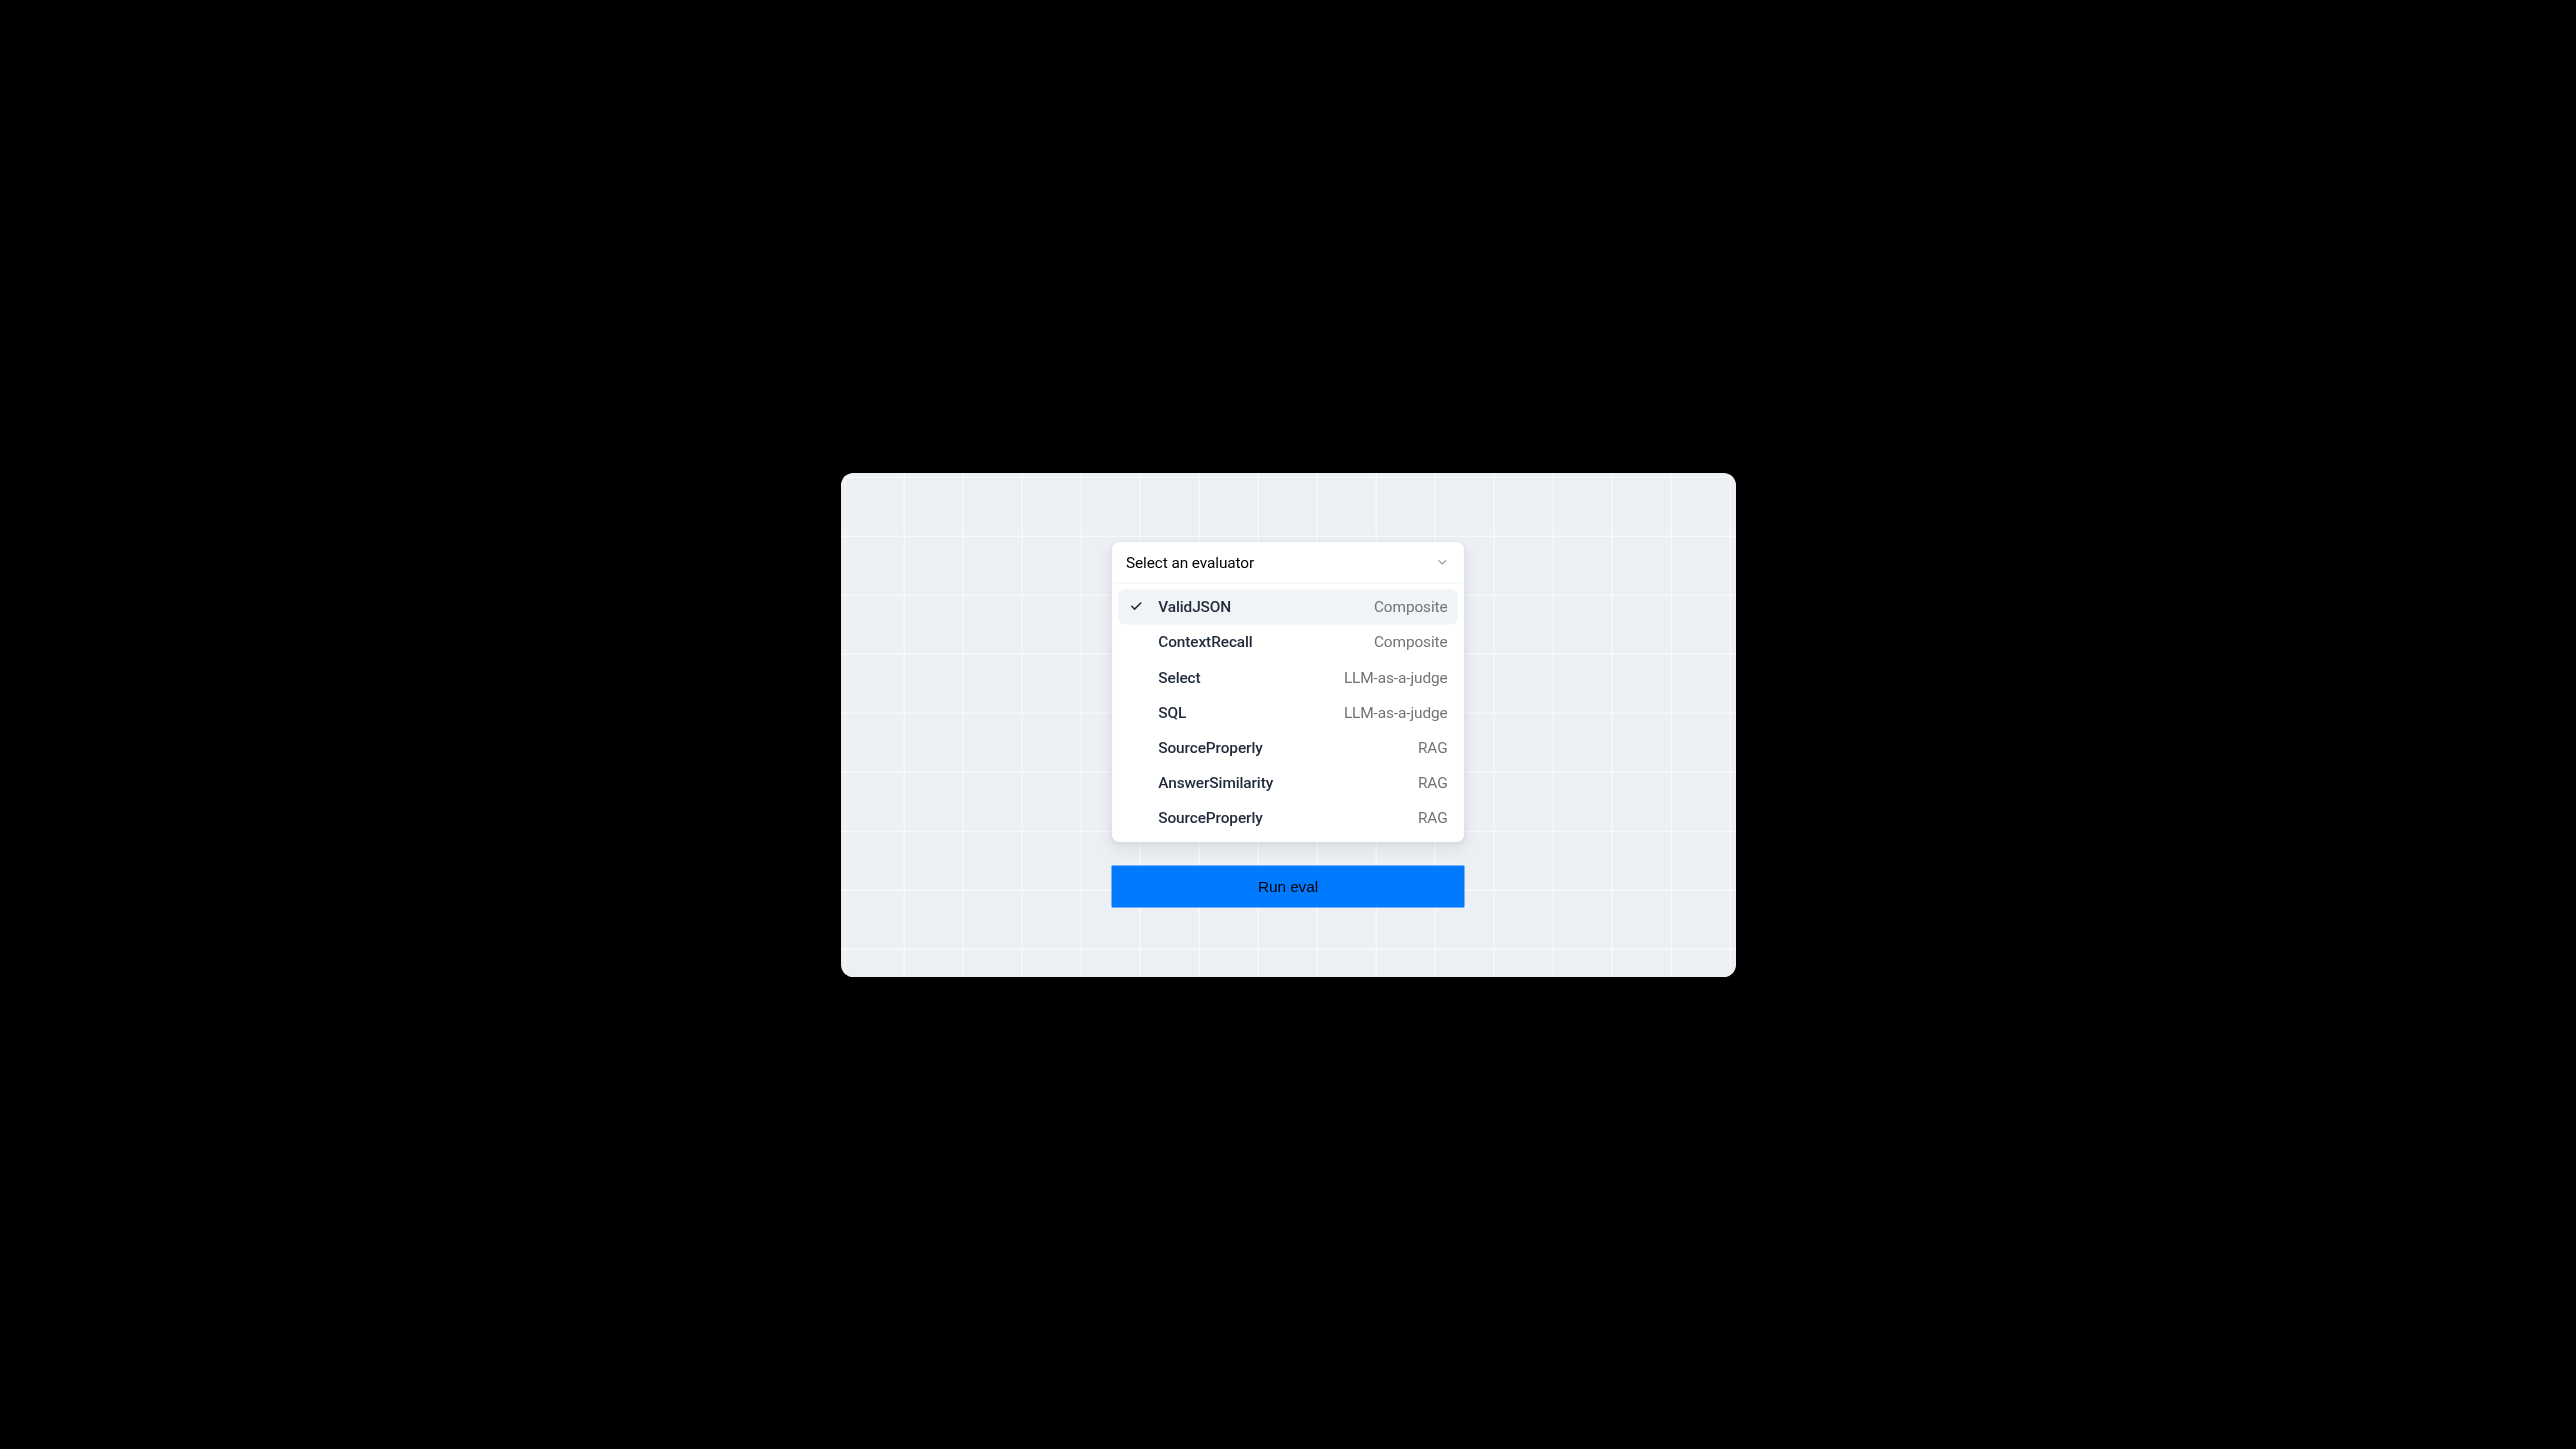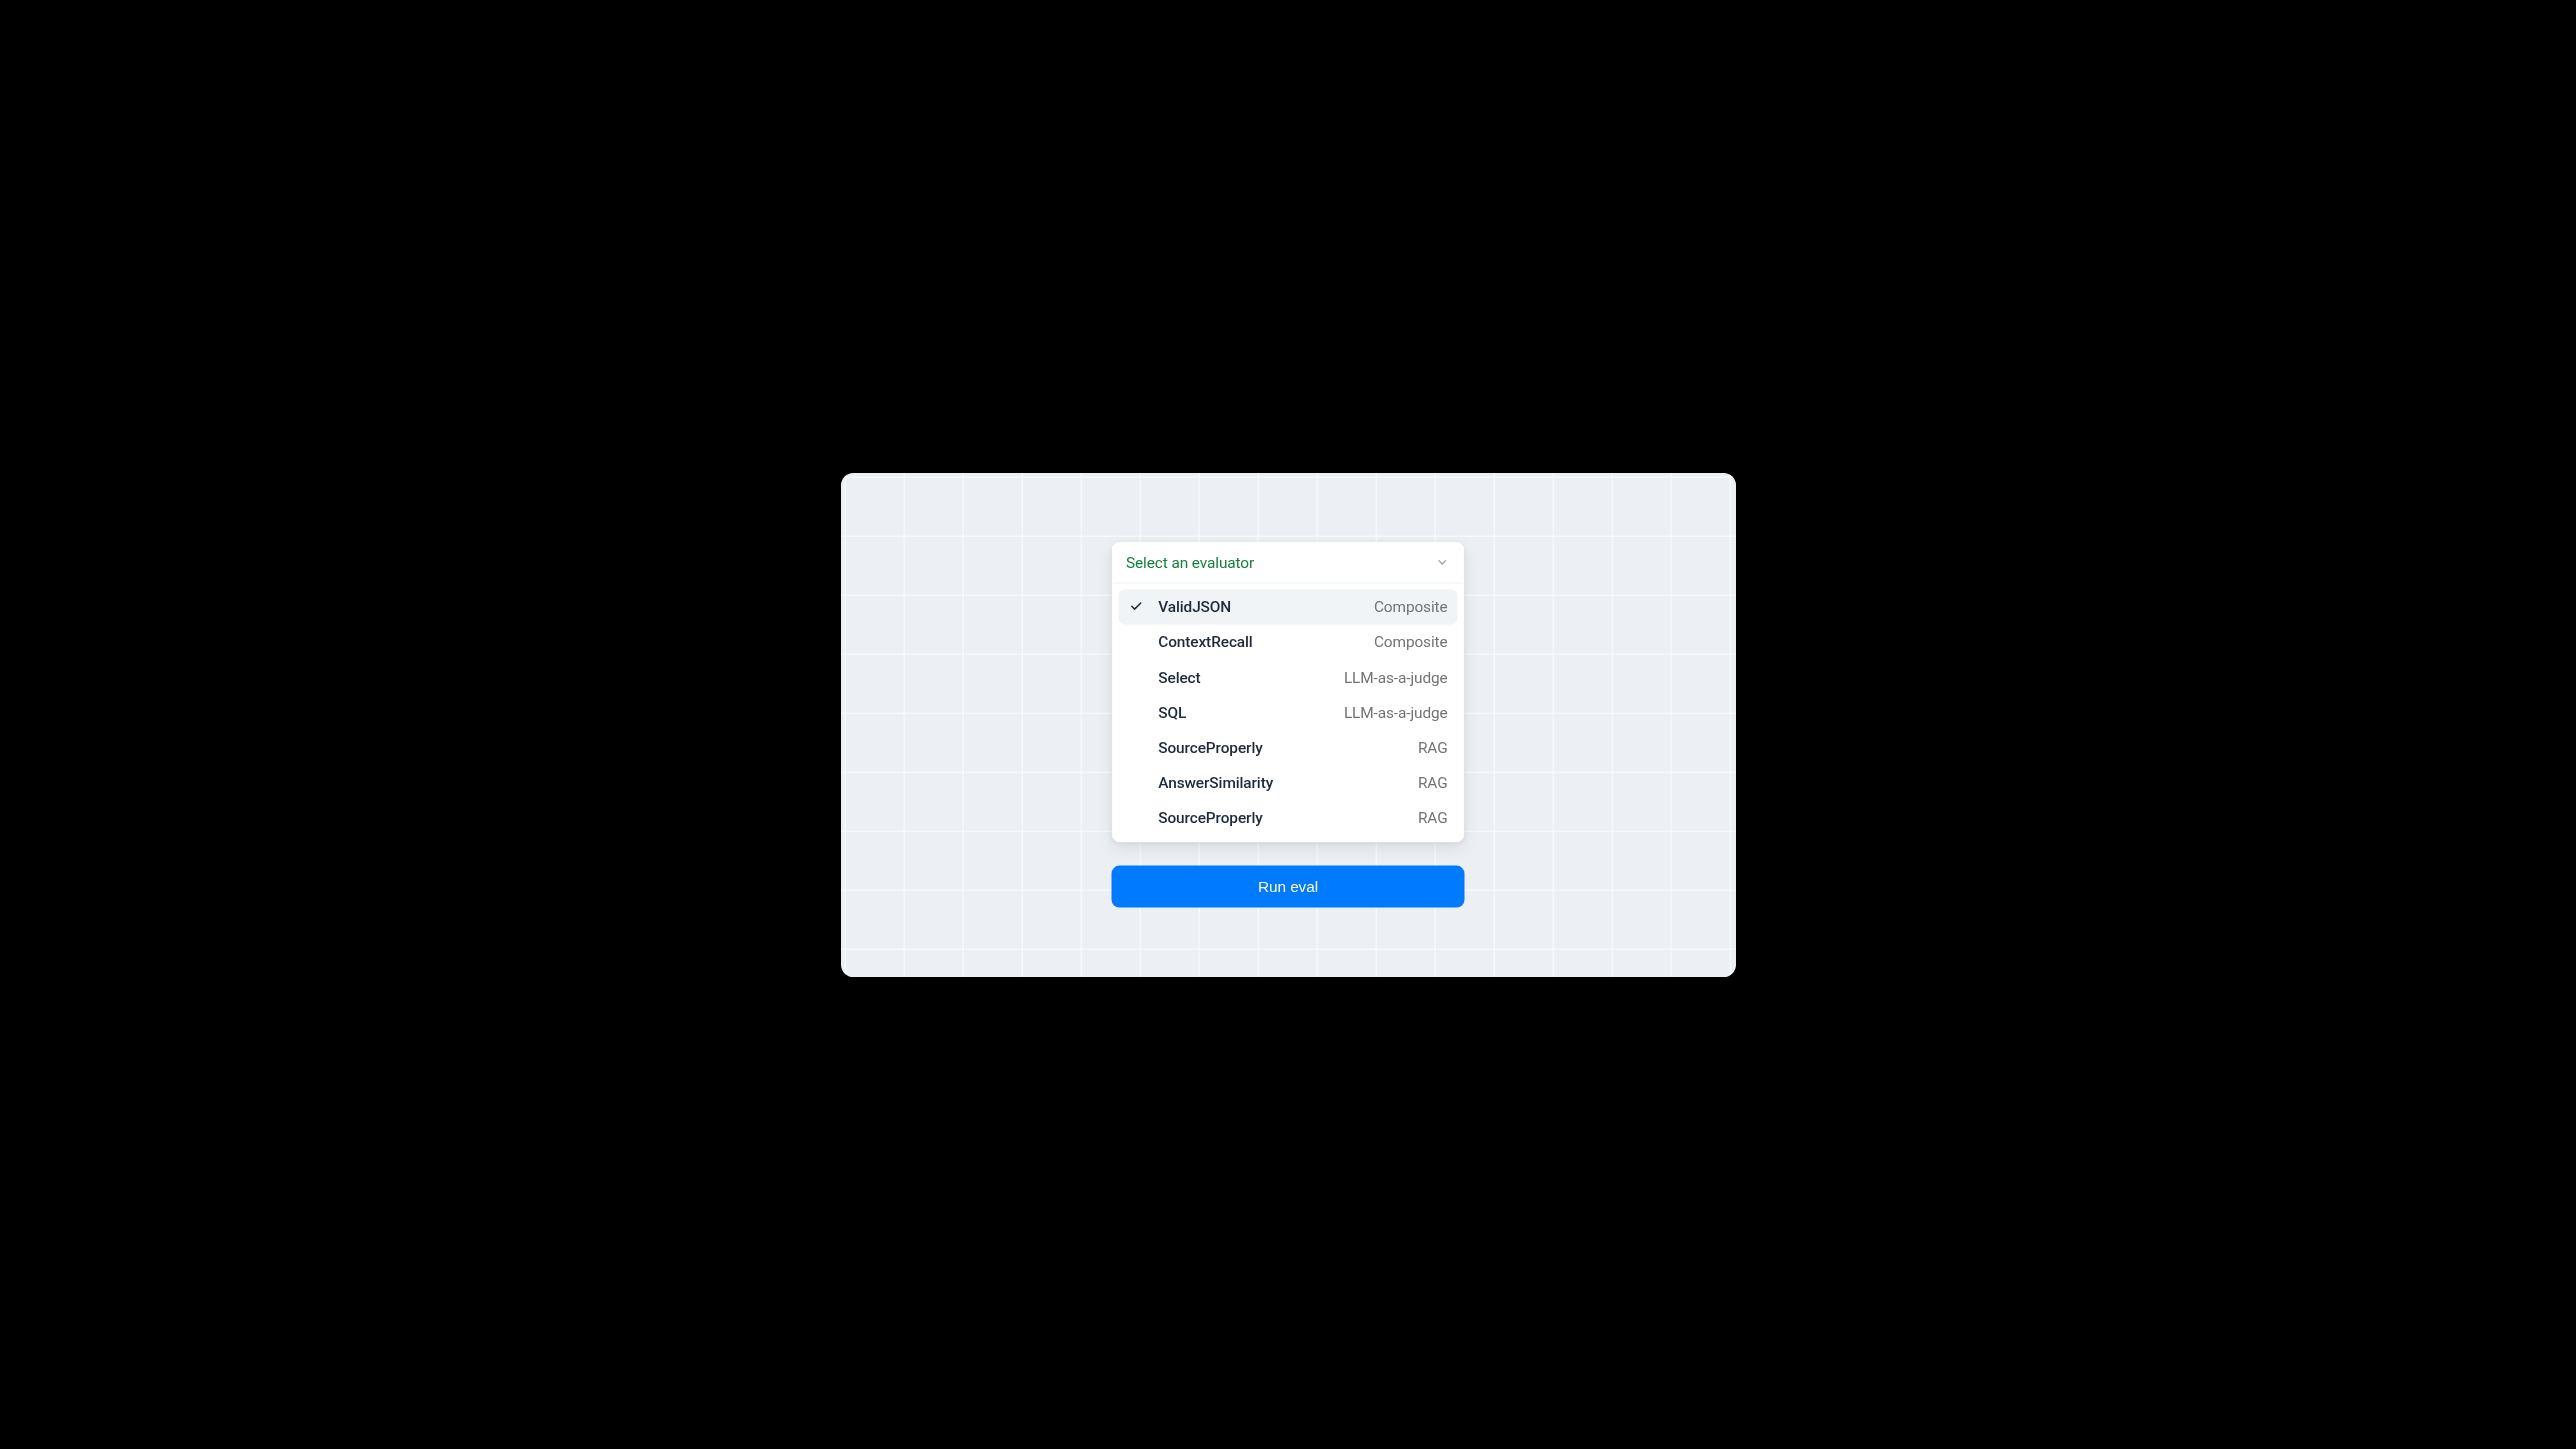--- a/index.html
+++ b/index.html
@@ -53,21 +53,21 @@
     .dropdown-trigger {
       display: flex;
       align-items: center;
       justify-content: space-between;
       padding: 11px 14.8px 11px 13.5px;
       cursor: pointer;
       border-bottom: 0.6px solid #eef0f3;
     }
     .dropdown-placeholder {
       font-size: 15.4px;
-      color: #15803d;
+      color: #000000;
       letter-spacing: -0.1px;
     }
     .chevron {
       color: #99a2b2;
       display: flex;
       align-items: center;
       justify-content: center;
     }
     .options-wrap {
       padding: 6.1px;
@@ -102,23 +102,23 @@
     .option-tag {
       font-size: 15.4px;
       color: #737373;
       font-weight: 440;
       letter-spacing: -0.1px;
       text-align: right;
     }
     .run-button {
       margin-top: 23.4px;
       background: #007aff;
-      color: #fef9c3;
+      color: #000000;
       border: none;
-      border-radius: 8px;
+      border-radius: 1px;
       height: 42px;
       font-size: 15.4px;
       font-weight: 480;
       cursor: pointer;
       letter-spacing: -0.1px;
     }
   </style>
 </head>
 <body>
 

